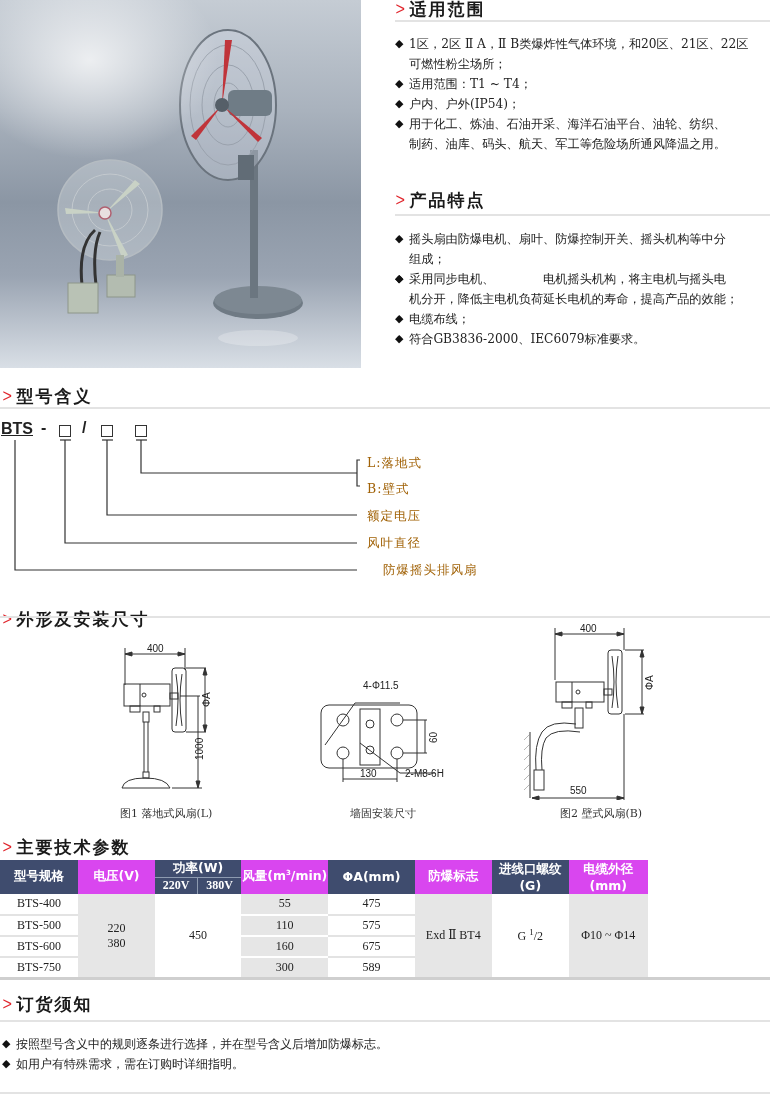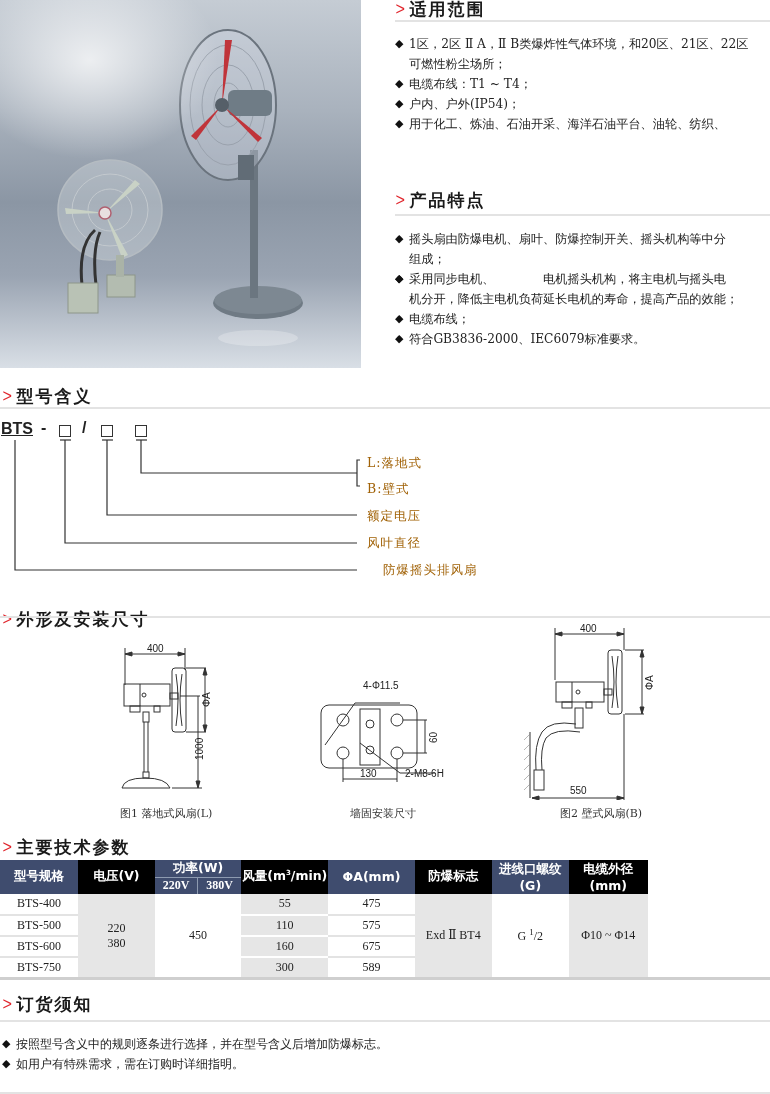--- a/index.html
+++ b/index.html
@@ -30,21 +30,21 @@
   .mbox { position: absolute; width: 12px; height: 12px; border: 1.3px solid #333; }
   .mlabel { position: absolute; font-size: 12.5px; color: #a16207; font-family: "DejaVu Serif", "Liberation Serif", serif; letter-spacing: 1px; }
 
   .caption { position: absolute; font-size: 11px; color: #333; font-family: "DejaVu Serif", "Liberation Serif", serif; }
   .dim { font-family: "Liberation Sans", sans-serif; font-size: 10px; fill: #222; }
 
   
   table.spec { position: absolute; left: 0; top: 860px; width: 648px; border-collapse: collapse; font-family: "Liberation Serif", "DejaVu Serif", serif; }
   table.spec th { color: #fff; font-weight: bold; font-size: 12.5px; text-align: center; font-family: "DejaVu Sans", sans-serif; }
   table.spec th.dark { background: #3f4c6e; }
-  table.spec th.slate { background: #000000; }
+  table.spec th.slate { background: #d946ef; }
   table.spec th.sub { font-size: 12px; height: 16px; border-top: 1px solid #8d9ab0; font-family: "Liberation Serif", serif; }
   table.spec th.subl { border-right: 1px solid #8d9ab0; }
   table.spec td { font-size: 12px; text-align: center; height: 21px; color: #222; }
   table.spec td.w { background: #ffffff; }
   table.spec td.g { background: #e6e6e6; }
   table.spec tr.r td.bt { border-top: 2px solid #e3e3e3; }
   table.spec td.gbt { border-top: 2px solid #ffffff; }
   .tbl-bottom { position:absolute; left:0; top:977px; width:770px; height:3px; background:#cfcfcf; }
 
   sup.sm { font-size: 7px; vertical-align: 5px; }
@@ -86,23 +86,23 @@
   </svg>
 </div>
 
 <div class="sec-head" style="left:395px; top:-2px;">
   <span class="chev">&gt;</span><span class="title">适用范围</span>
 </div>
 <div class="sec-line" style="left:395px; top:20px; width:375px;"></div>
 
 <div class="blist" style="left:395px; top:34px; width:375px;">
   <div class="item"><span class="dia">◆</span><span>1区，2区 Ⅱ A，Ⅱ B类爆炸性气体环境，和20区、21区、22区</span><br><span>可燃性粉尘场所；</span></div>
-  <div class="item"><span class="dia">◆</span><span>电缆布线：T1 ~ T4；</span></div>
+  <div class="item"><span class="dia">◆</span><span>适用范围：T1 ~ T4；</span></div>
   <div class="item"><span class="dia">◆</span><span>户内、户外(IP54)；</span></div>
-  <div class="item"><span class="dia">◆</span><span>用于化工、炼油、石油开采、海洋石油平台、油轮、纺织、</span><br></div>
+  <div class="item"><span class="dia">◆</span><span>用于化工、炼油、石油开采、海洋石油平台、油轮、纺织、</span><br><span>制药、油库、码头、航天、军工等危险场所通风降温之用。</span></div>
 </div>
 
 <div class="sec-head" style="left:395px; top:189px;">
   <span class="chev">&gt;</span><span class="title">产品特点</span>
 </div>
 <div class="sec-line" style="left:395px; top:214px; width:375px;"></div>
 
 <div class="blist" style="left:395px; top:229px; width:380px;">
   <div class="item"><span class="dia">◆</span><span>摇头扇由防爆电机、扇叶、防爆控制开关、摇头机构等中分</span><br><span>组成；</span></div>
   <div class="item"><span class="dia">◆</span></div>

